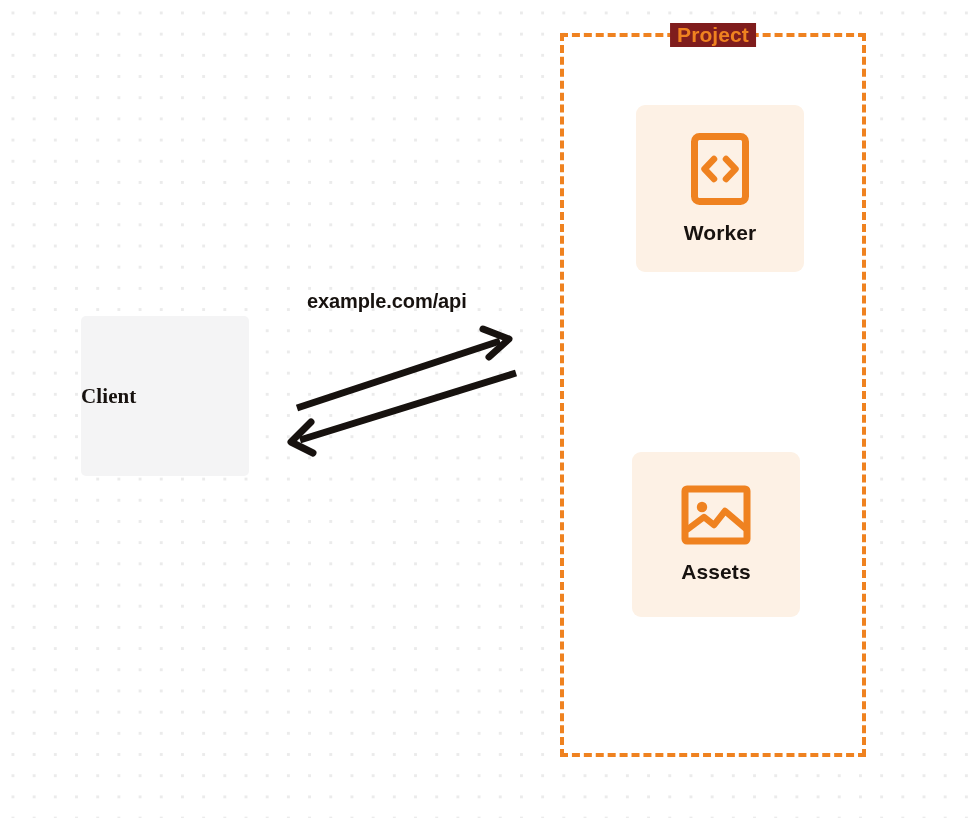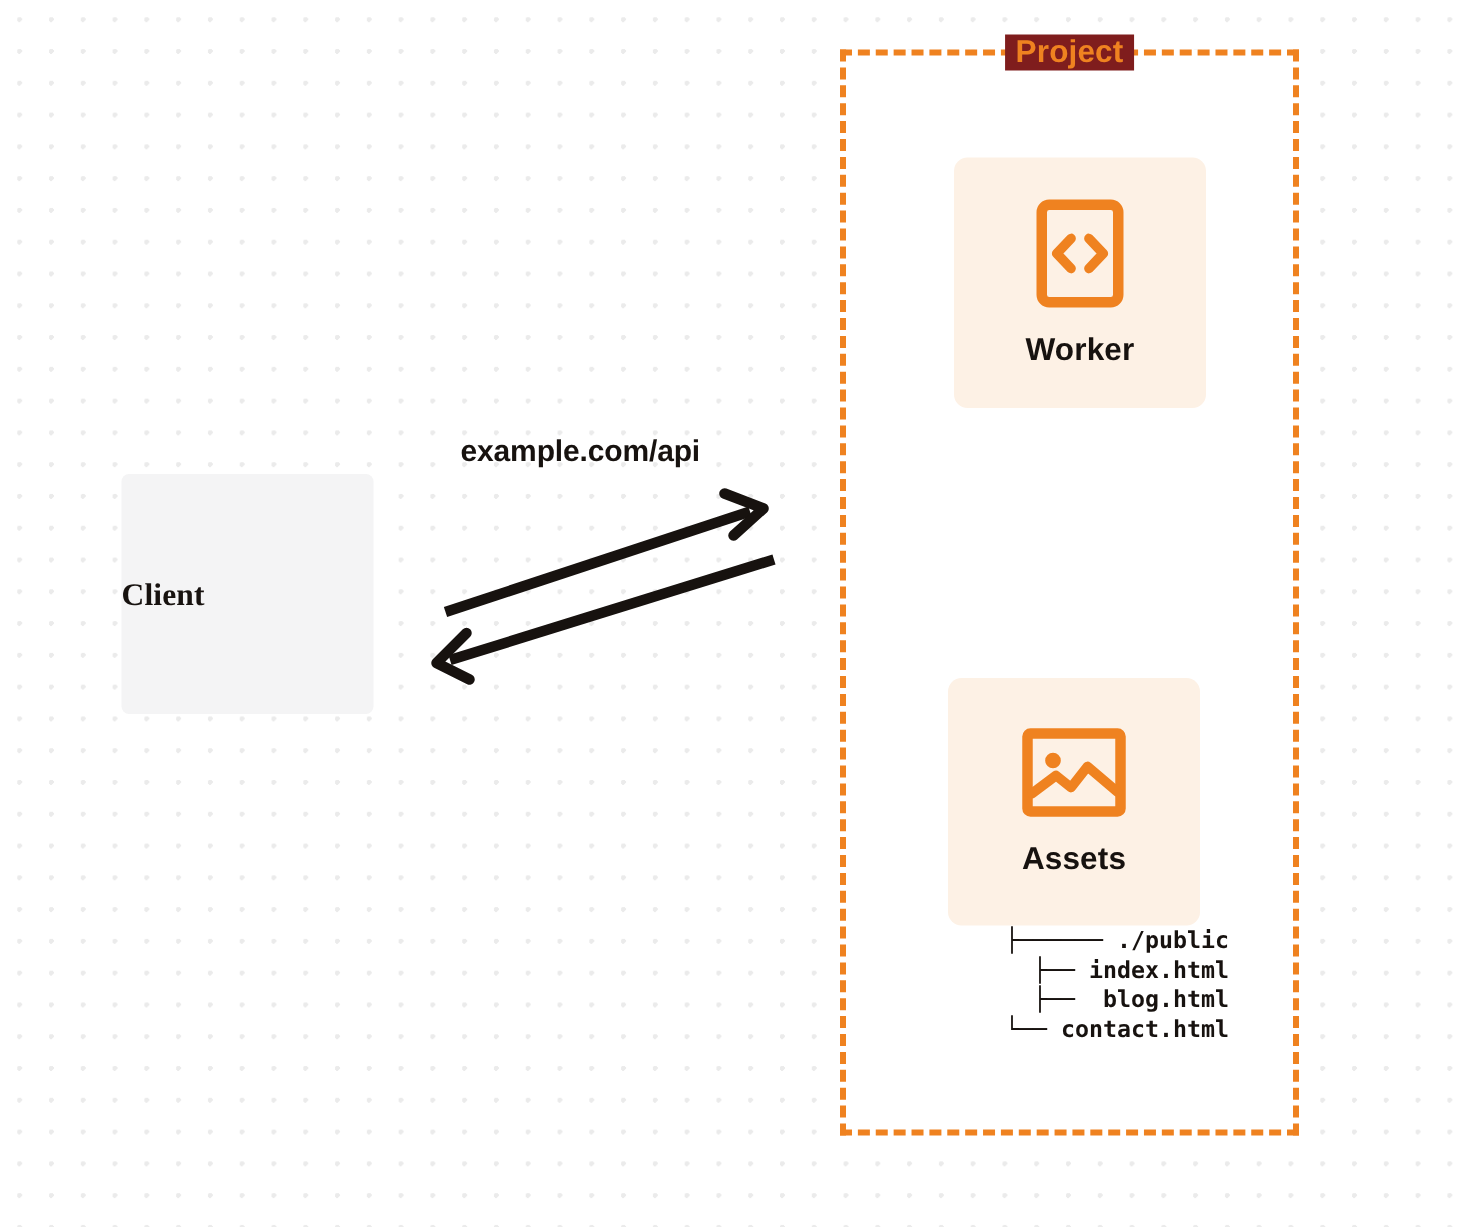--- a/index.html
+++ b/index.html
@@ -181,19 +181,15 @@
       <span class="node-icon">
         <svg width="70" height="60" viewBox="0 0 70 60" aria-hidden="true">
           <rect x="4" y="4" width="62" height="52" rx="2" ry="2" fill="none" stroke="#ef8220" stroke-width="7"></rect>
           <circle cx="21" cy="22" r="5.2" fill="#ef8220"></circle>
           <polyline points="7,44 23,32 33,40 44,26 64,43" fill="none" stroke="#ef8220" stroke-width="6.5" stroke-linecap="round" stroke-linejoin="round"></polyline>
         </svg>
       </span>
       <span class="node-label">Assets</span>
     </div>
 
-    <div class="file-tree"><span>├────── ./public</span>
-<span>      ├── index.html</span>
-<span>      ├──  blog.html</span>
-<span>      └── contact.html</span></div>
 
   </div>
 </div>
 
 </body></html>

